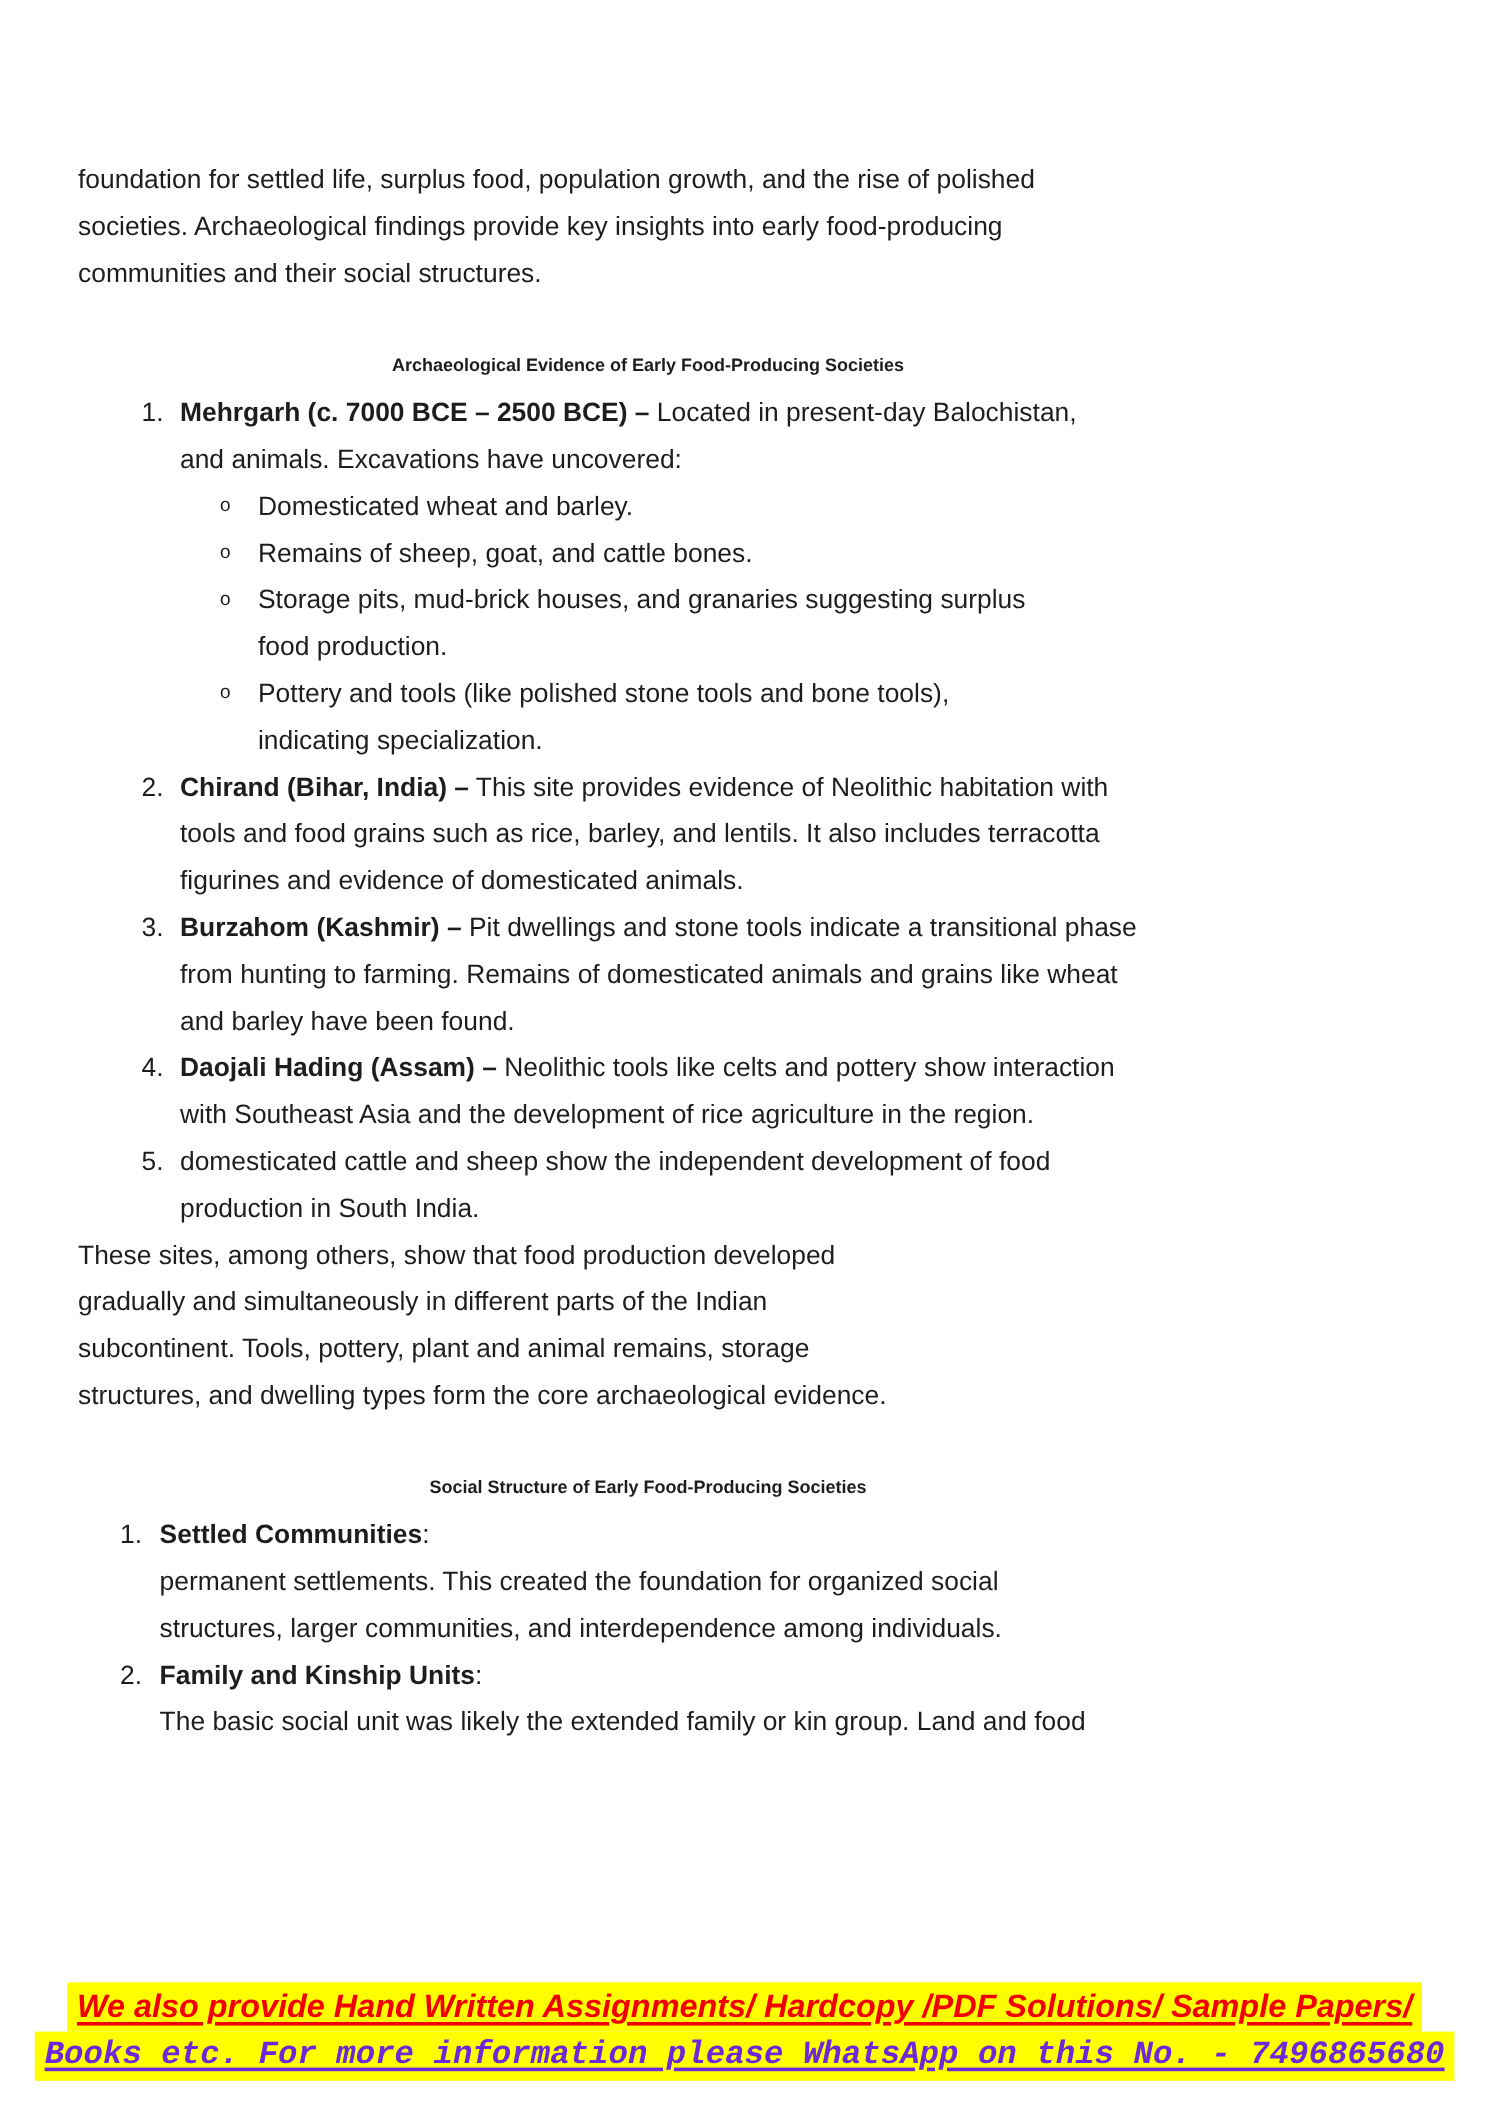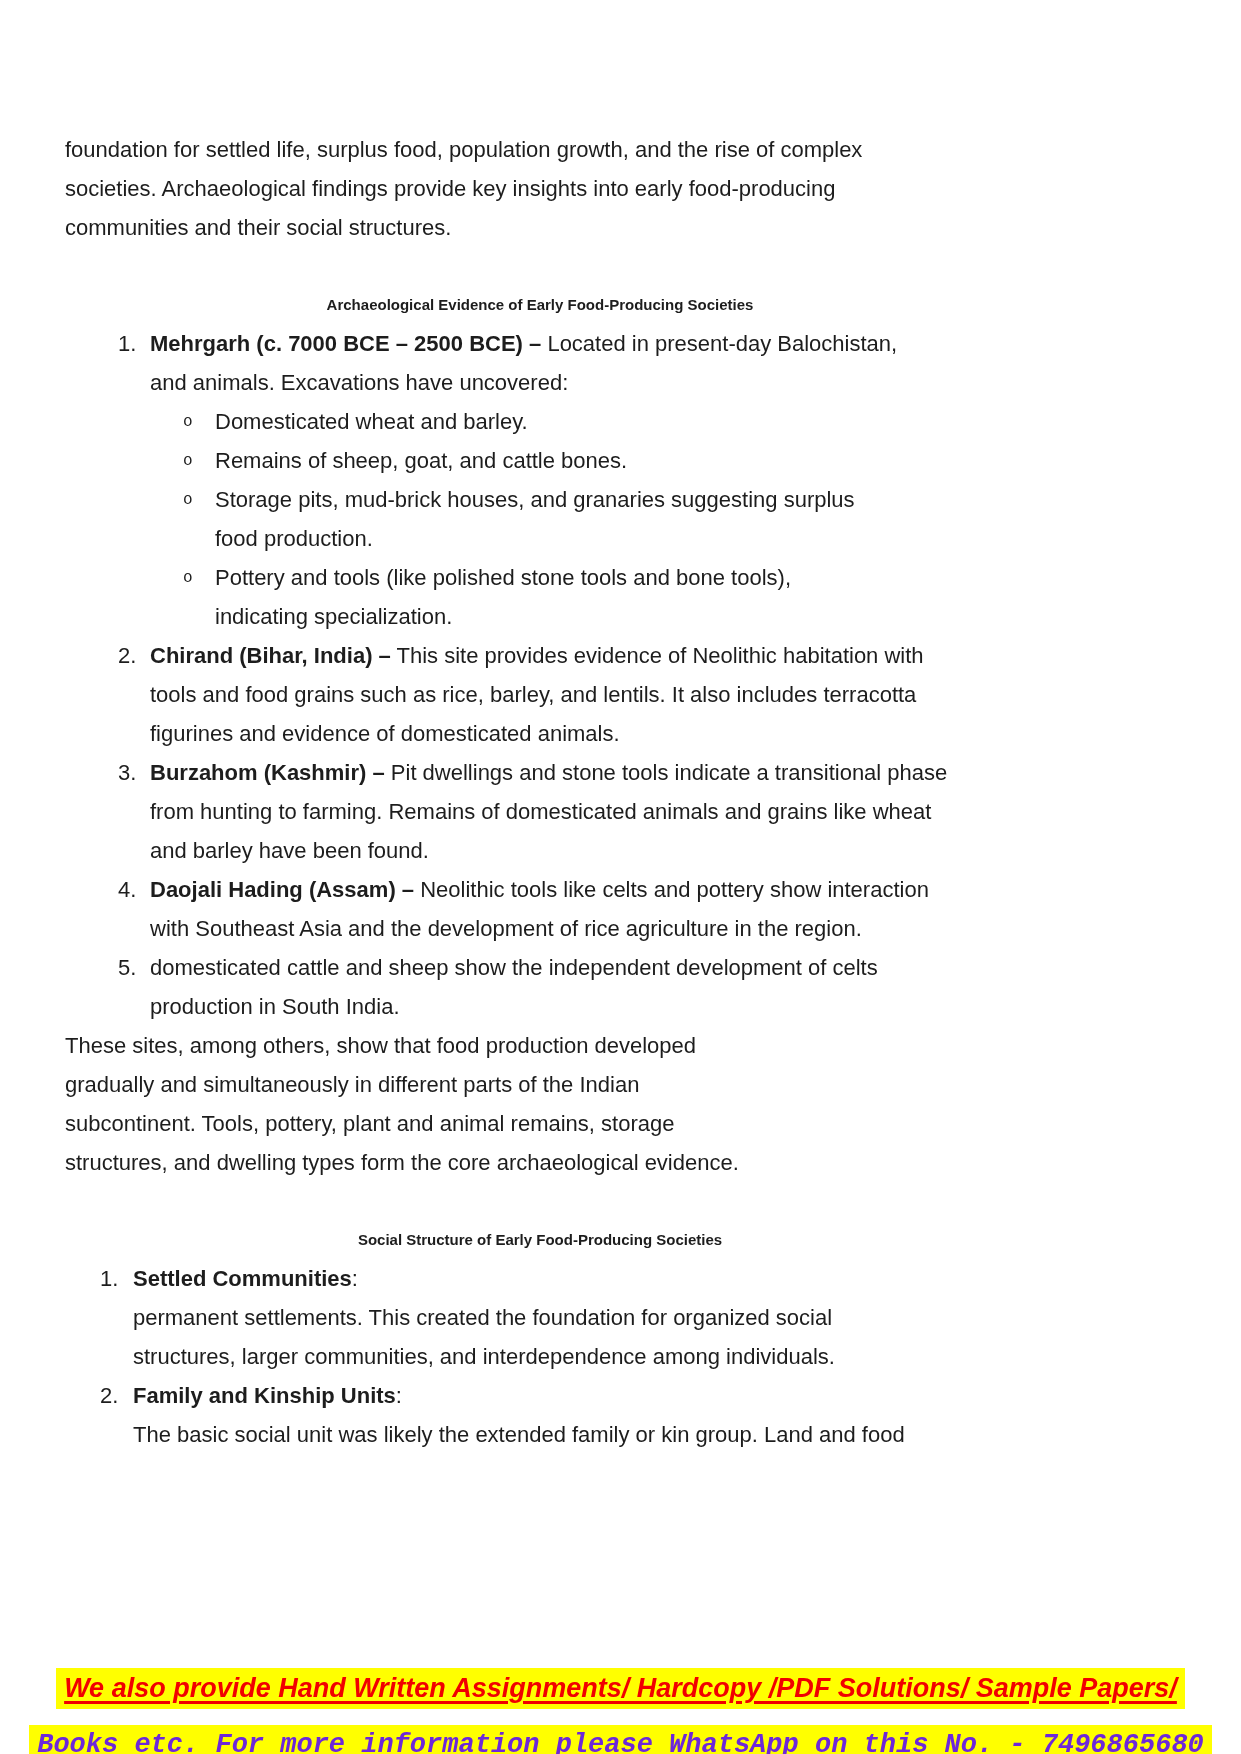--- a/index.html
+++ b/index.html
@@ -44,40 +44,40 @@
     position: absolute;
     top: 1652px;
     left: 0;
     width: 1241px;
     text-align: center;
     font-size: 27px;
     line-height: 34px;
     font-weight: bold;
     font-style: italic;
   }
-  .footer-line { margin: 16px; }
+  .footer-line { margin: 0; }
   .hl {
     display: inline-block;
     background: #ffff00;
     color: #f10000;
     padding: 3px 8px 4px 8px;
     text-decoration: underline;
     text-decoration-thickness: 2.5px;
     text-underline-offset: 4px;
     white-space: nowrap;
   }
 </style>
 </head>
 <body>
 
 <div class="page">
   <div class="content">
 
     <div>
-      <div class="line">foundation for settled life, surplus food, population growth, and the rise of complex</div>
+      <div class="line">foundation for settled life, surplus food, population growth, and the rise of polished</div>
       <div class="line">societies. Archaeological findings provide key insights into early food-producing</div>
       <div class="line">communities and their social structures.</div>
     </div>
 
     <div class="heading">Archaeological Evidence of Early Food-Producing Societies</div>
 
     <div class="olist1">
 
       <div class="oitem">
         <span class="num">1.</span>
@@ -121,21 +121,21 @@
       </div>
 
       <div class="oitem">
         <span class="num">4.</span>
         <div class="line"><span class="b">Daojali Hading (Assam) –</span><span> Neolithic tools like celts and pottery show interaction</span></div>
         <div class="line">with Southeast Asia and the development of rice agriculture in the region.</div>
       </div>
 
       <div class="oitem">
         <span class="num">5.</span>
-        <div class="line">domesticated cattle and sheep show the independent development of celts</div>
+        <div class="line">domesticated cattle and sheep show the independent development of food</div>
         <div class="line">production in South India.</div>
       </div>
     </div>
 
     <div class="closing">
       <div class="line">These sites, among others, show that food production developed</div>
       <div class="line">gradually and simultaneously in different parts of the Indian</div>
       <div class="line">subcontinent. Tools, pottery, plant and animal remains, storage</div>
       <div class="line">structures, and dwelling types form the core archaeological evidence.</div>
     </div>

